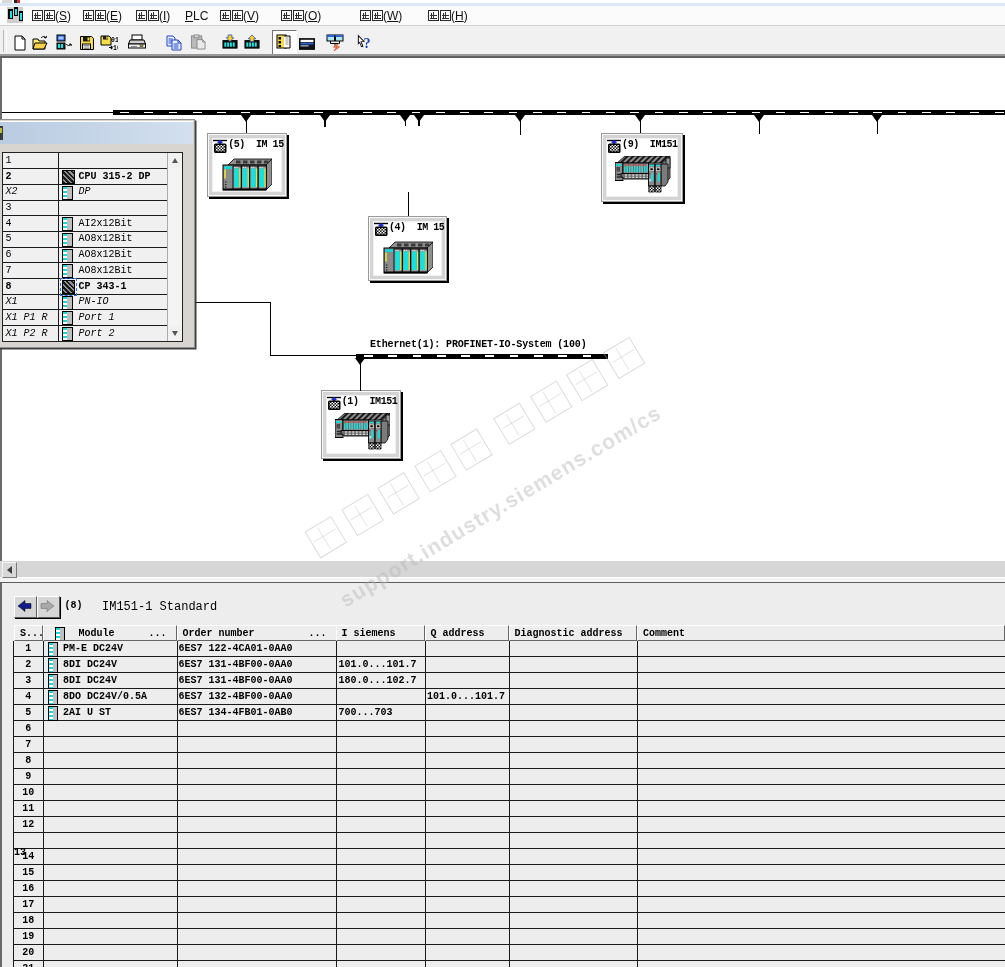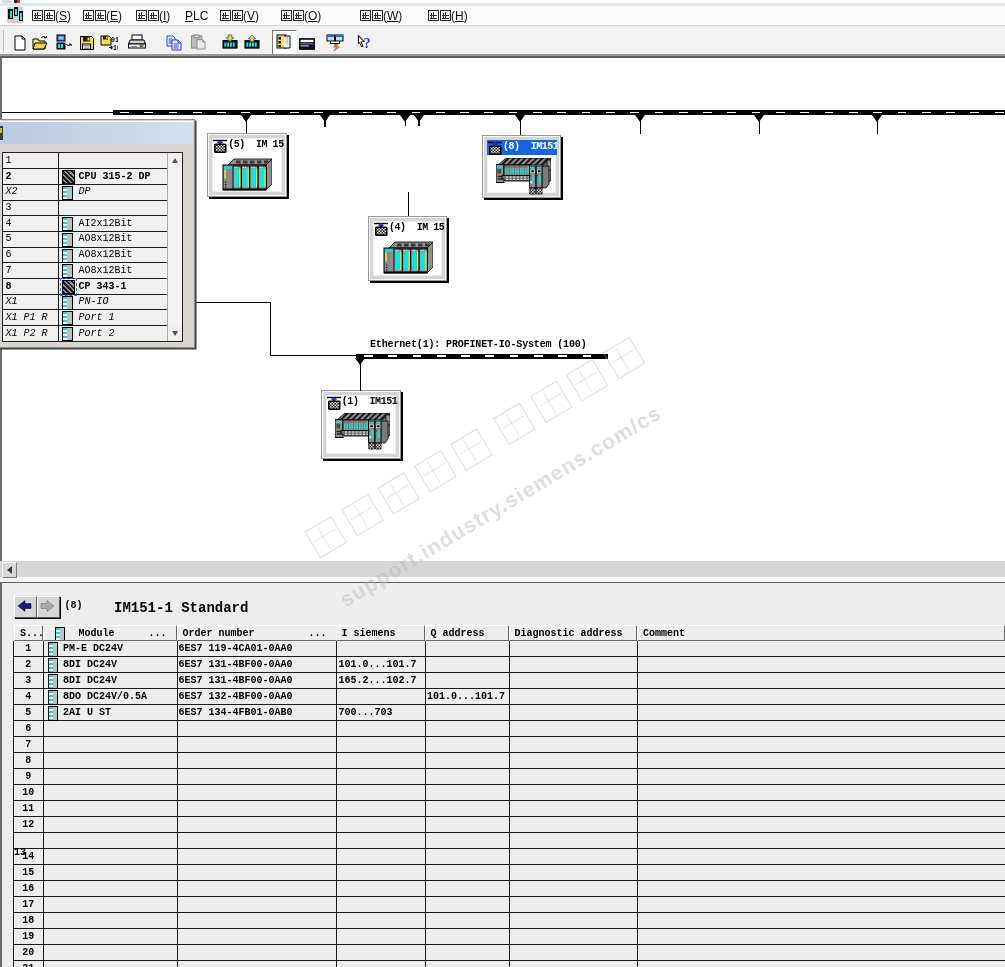--- a/index.html
+++ b/index.html
@@ -366,26 +366,25 @@
 
 <div class="dev" style="left:205.2px;top:74.6px;width:77.4px;height:62.8px">
   <svg class="devicon" width="14" height="16" viewBox="0 0 14 16">
         <use href="#devicon"></use>
       </svg>
   <div class="lbl">(5)&nbsp;&nbsp;IM 15</div>
   <svg class="rackA" width="50" height="33" viewBox="0 0 50 33">
         <use href="#rackA"></use>
       </svg>
 </div>
-<div class="dev sel" style="left:479.9px;top:77px;width:77.5px;height:61px">
-  <div class="band"></div>
+<div class="dev" style="left:599.1px;top:75.2px;width:79.5px;height:66.4px">
   <svg class="devicon" width="14" height="16" viewBox="0 0 14 16">
         <use href="#devicon"></use>
       </svg>
-  <div class="lbl">(8)&nbsp;&nbsp;IM151</div>
+  <div class="lbl">(9)&nbsp;&nbsp;IM151</div>
   <svg class="rackB" width="55.5" height="37" viewBox="0 0 55.5 37">
         <use href="#rackB"></use>
       </svg>
 </div>
 <div class="dev" style="left:365.9px;top:157.8px;width:77.5px;height:62.9px">
   <svg class="devicon" width="14" height="16" viewBox="0 0 14 16">
         <use href="#devicon"></use>
       </svg>
   <div class="lbl">(4)&nbsp;&nbsp;IM 15</div>
   <svg class="rackA" width="50" height="33" viewBox="0 0 50 33">
@@ -503,21 +502,21 @@
     <svg width="19" height="18" viewBox="0 0 19 18">
         <path d="M3 9 L10 3.5 V6.5 H16 V11.5 H10 V14.5z" fill="#101c8c" stroke="#000" stroke-width=".5"></path>
       </svg>
   </div>
   <div class="navbtn" style="left:36.5px;top:13px">
     <svg width="19" height="18" viewBox="0 0 19 18">
         <path d="M16 9 L9 3.5 V6.5 H3 V11.5 H9 V14.5z" fill="#a8a8a8" stroke="#666" stroke-width=".5"></path>
       </svg>
   </div>
   <div id="bptitle" style="left:64.5px;top:17px">(8)</div>
-  <div id="bptitle" style="left:114px;top:17px;position:absolute;font-family:'Liberation Mono',monospace;font-size:14px;font-weight:bold">IM151-1 Standard</div>
+  <div id="bptitle" style="left:102px;top:17px;position:absolute;font-family:'Liberation Mono',monospace;font-size:12px;font-weight:normal">IM151-1 Standard</div>
 
   <div class="hdr" style="left:14px;top:42px;width:28.5px">S...</div>
   <div class="hdr" style="left:42.5px;top:42px;width:134px"><span class="bic" style="left:11.5px;top:1px"></span><span style="margin-left:30px">Module</span><span style="position:absolute;left:105px">...</span></div>
   <div class="hdr" style="left:176.5px;top:42px;width:192px">Order number<span style="position:absolute;left:131px">...</span></div>
   <div class="hdr" style="left:335.5px;top:42px;width:89px">I siemens</div>
   <div class="hdr" style="left:424.5px;top:42px;width:84px">Q address</div>
   <div class="hdr" style="left:508.5px;top:42px;width:128.5px">Diagnostic address</div>
   <div class="hdr" style="left:637px;top:42px;width:368px">Comment</div>
 
   <div class="grline" style="left:13px;top:58px;width:1.4px;height:326px"></div>
@@ -563,29 +562,29 @@
   <div class="cellt" style="left:14px;top:268px;width:28.5px;text-align:center">14</div>
   <div class="cellt" style="left:14px;top:284px;width:28.5px;text-align:center">15</div>
   <div class="cellt" style="left:14px;top:300px;width:28.5px;text-align:center">16</div>
   <div class="cellt" style="left:14px;top:316px;width:28.5px;text-align:center">17</div>
   <div class="cellt" style="left:14px;top:332px;width:28.5px;text-align:center">18</div>
   <div class="cellt" style="left:14px;top:348px;width:28.5px;text-align:center">19</div>
   <div class="cellt" style="left:14px;top:364px;width:28.5px;text-align:center">20</div>
   <div class="cellt" style="left:14px;top:380px;width:28.5px;text-align:center">21</div>
   <div class="bic" style="top:59px"></div>
   <div class="cellt" style="left:63px;top:60px">PM-E DC24V</div>
-  <div class="cellt" style="left:178.5px;top:60px">6ES7 119-4CA01-0AA0</div>
+  <div class="cellt" style="left:178.5px;top:60px">6ES7 122-4CA01-0AA0</div>
   <div class="bic" style="top:75px"></div>
   <div class="cellt" style="left:63px;top:76px">8DI DC24V</div>
   <div class="cellt" style="left:178.5px;top:76px">6ES7 131-4BF00-0AA0</div>
   <div class="cellt" style="left:338.5px;top:76px">101.0...101.7</div>
   <div class="bic" style="top:91px"></div>
   <div class="cellt" style="left:63px;top:92px">8DI DC24V</div>
   <div class="cellt" style="left:178.5px;top:92px">6ES7 131-4BF00-0AA0</div>
-  <div class="cellt" style="left:338.5px;top:92px">165.2...102.7</div>
+  <div class="cellt" style="left:338.5px;top:92px">180.0...102.7</div>
   <div class="bic" style="top:107px"></div>
   <div class="cellt" style="left:63px;top:108px">8DO DC24V/0.5A</div>
   <div class="cellt" style="left:178.5px;top:108px">6ES7 132-4BF00-0AA0</div>
   <div class="cellt" style="left:427px;top:108px">101.0...101.7</div>
   <div class="bic" style="top:123px"></div>
   <div class="cellt" style="left:63px;top:124px">2AI U ST</div>
   <div class="cellt" style="left:178.5px;top:124px">6ES7 134-4FB01-0AB0</div>
   <div class="cellt" style="left:338.5px;top:124px">700...703</div>
 </div>
 

